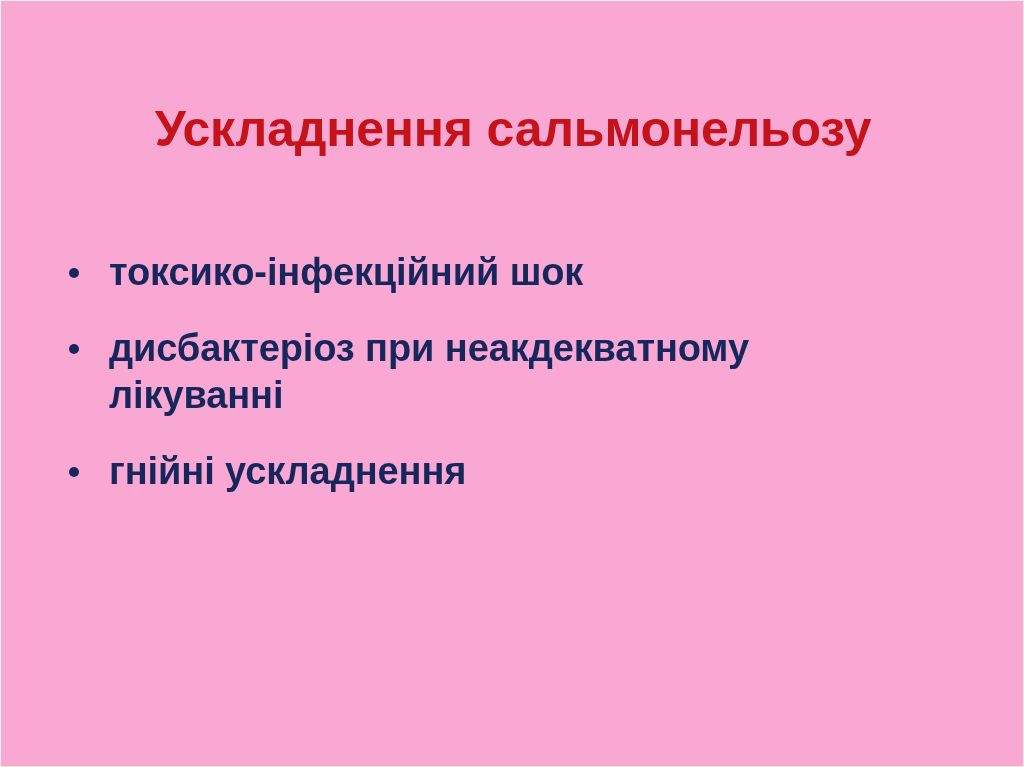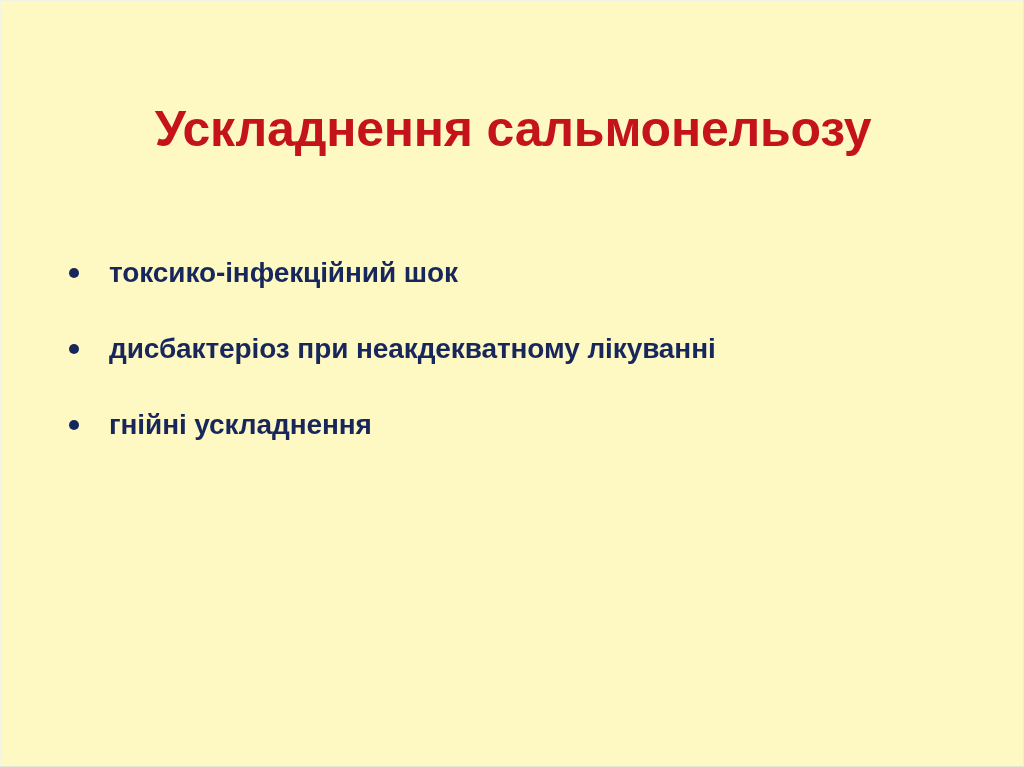--- a/index.html
+++ b/index.html
@@ -11,21 +11,21 @@
     height: 767px;
     background: #ECEFDD;
     font-family: "Liberation Sans", sans-serif;
     overflow: hidden;
   }
 
   .slide {
     position: relative;
     width: 1024px;
     height: 767px;
-    background: #fef9c3;
+    background: #f9a8d4;
     box-sizing: border-box;
     border-top: 1px solid #F1F3E6;
     border-bottom: 1px solid #E4E7D6;
     border-left: 1px solid #F2F4E8;
     border-right: 1px solid #EAEDDB;
     overflow: hidden;
   }
 
   
   .slide-title {
@@ -54,21 +54,21 @@
     list-style: none;
   }
 
   .bullet-item {
     position: relative;
     padding-left: 48px;
     margin: 0 0 29px 0;
     color: #17275C;
     font-family: "Liberation Sans", sans-serif;
     font-weight: bold;
-    font-size: 28px;
+    font-size: 38px;
     line-height: 47px;
     letter-spacing: -0.1px;
   }
 
   .bullet-item:last-child {
     margin-bottom: 0;
   }
 
   .bullet-dot {
     position: absolute;

